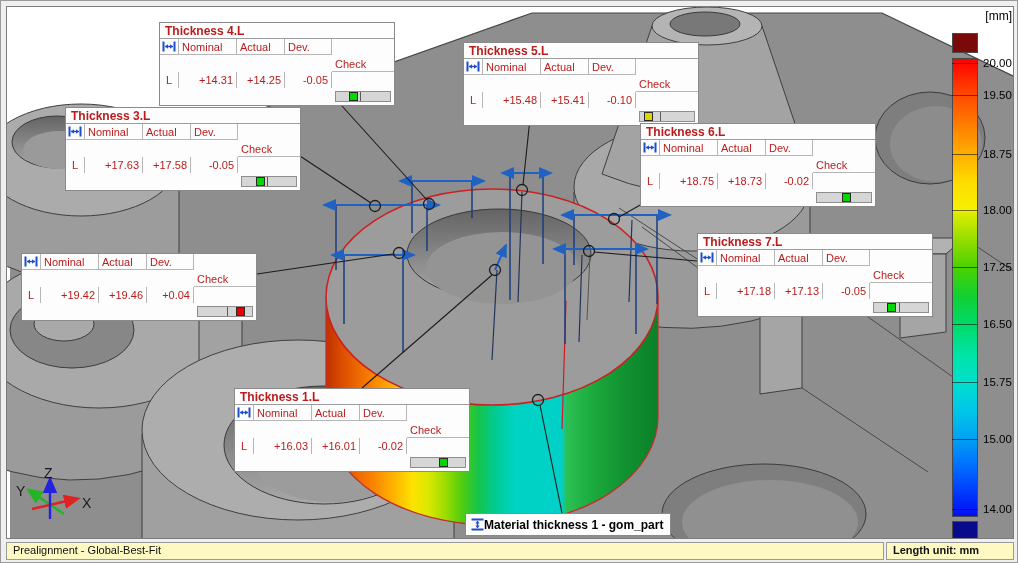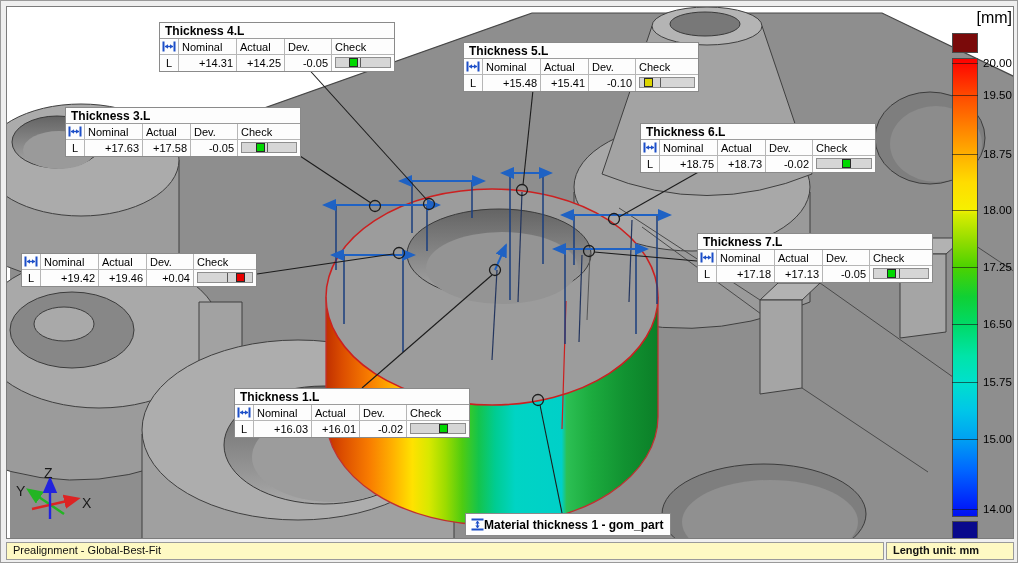--- a/index.html
+++ b/index.html
@@ -3,43 +3,43 @@
 <meta charset="utf-8">
 <style>
   html,body{margin:0;padding:0;background:#e9e9e9;}
   *{box-sizing:border-box;}
   .screen{position:relative;width:1018px;height:563px;background:#efefef;border:1px solid #9a9a9a;
           font-family:"Liberation Sans",sans-serif;overflow:hidden;}
   .viewport{position:absolute;left:5px;top:5px;width:1008px;height:533px;background:#ffffff;
             border:1px solid #7c7c7c;overflow:hidden;}
   .scene{position:absolute;left:0;top:0;}
   
-  .annot{position:absolute;width:236px;background:#fdfdfd;border:1px solid #8a8a8a;color:#000000;}
+  .annot{position:absolute;width:236px;background:#fdfdfd;border:1px solid #8a8a8a;color:#b91c1c;}
   .annot .t{font-size:12px;font-weight:bold;padding:1px 5px;height:16px;line-height:14px;
             border-bottom:1px solid #9c9c9c;white-space:nowrap;}
   .agrid{display:grid;grid-template-columns:19px 58px 48px 47px 62px;}
   .cell{font-size:11px;height:16px;line-height:14px;padding:1px 3px;border-right:1px solid #b6b6b6;
         border-bottom:1px solid #b6b6b6;overflow:hidden;white-space:nowrap;}
-  .cell:nth-child(5n){border-right:none;}
+  .cell:nth-child(5n){border-right:none;margin-top:17px;}
   .agrid .cell:nth-child(n+6){border-bottom:none;}
   .hdr{ text-align:left;}
   .num{ text-align:right;}
   .ctr{ text-align:center;}
   .icn{display:flex;align-items:center;justify-content:center;padding:0;}
   
   .cw{position:relative;width:56px;height:11px;margin:1px auto 0 auto;background:#d6d6d6;
       border:1px solid #8e8e8e;}
   .cw .tick{position:absolute;top:0;bottom:0;width:1px;background:#5a5a5a;}
   .cw .sq{position:absolute;top:0;width:9px;height:9px;border:1px solid #2a2a2a;}
   
   .matlabel{position:absolute;display:flex;align-items:center;background:#fdfdfd;
             border:1px solid #8a8a8a;padding:2px 7px 2px 5px;height:23px;font-size:12px;font-weight:bold;}
   
   .colorbar{position:absolute;inset:0;pointer-events:none;}
-  .cb-unit{position:absolute;left:945px;top:2px;width:60px;text-align:right;font-size:16px;color:#000;}
+  .cb-unit{position:absolute;left:945px;top:2px;width:60px;text-align:right;font-size:12px;color:#000;}
   .cb-over{position:absolute;left:945px;top:26px;width:26px;height:20px;border:1px solid #4a4a4a;}
   .cb-grad{position:absolute;left:945px;top:51px;width:26px;height:459px;border:1px solid #4a4a4a;}
   .cb-under{position:absolute;left:945px;top:514px;width:26px;height:26px;border:1px solid #4a4a4a;}
   .cb-line{position:absolute;left:945px;width:26px;height:1px;background:rgba(20,20,20,.6);}
   .cb-lab{position:absolute;left:976px;width:40px;font-size:11.5px;color:#000;line-height:13px;}
   
   .statusbar{position:absolute;left:5px;top:541px;width:1008px;height:18px;display:flex;gap:2px;}
   .status-cell{border:1px solid #9a9a9a;background:#fef9c3;font-size:11px;line-height:15px;
                padding:0 6px;color:#111;white-space:nowrap;}
   .status-left{flex:1;}

